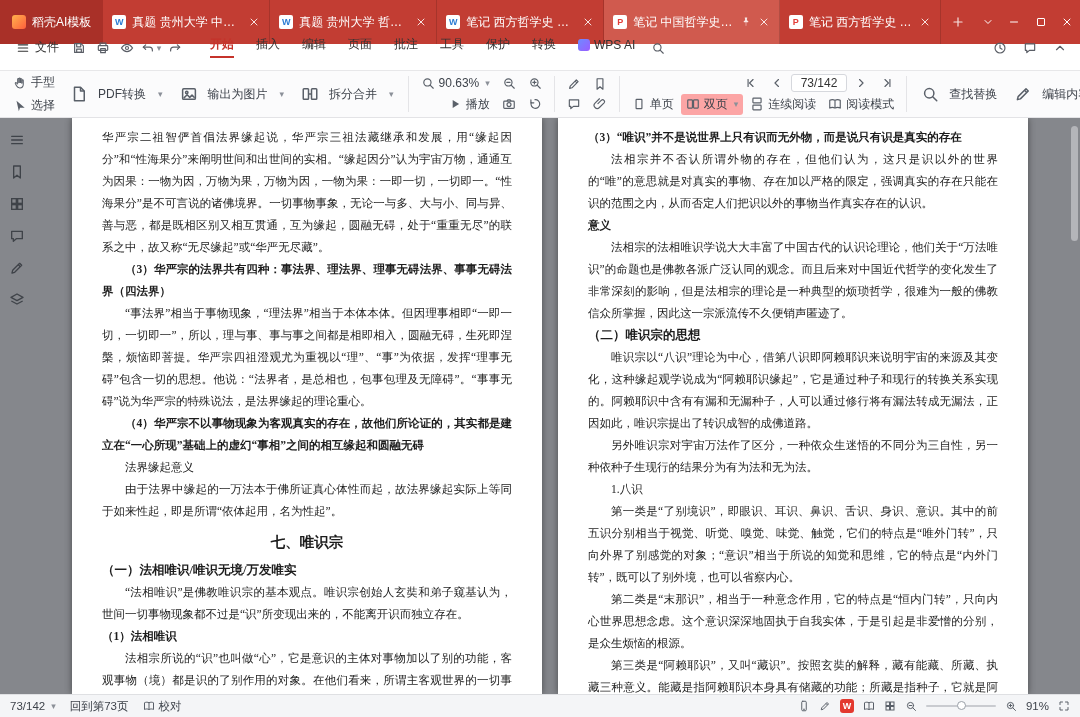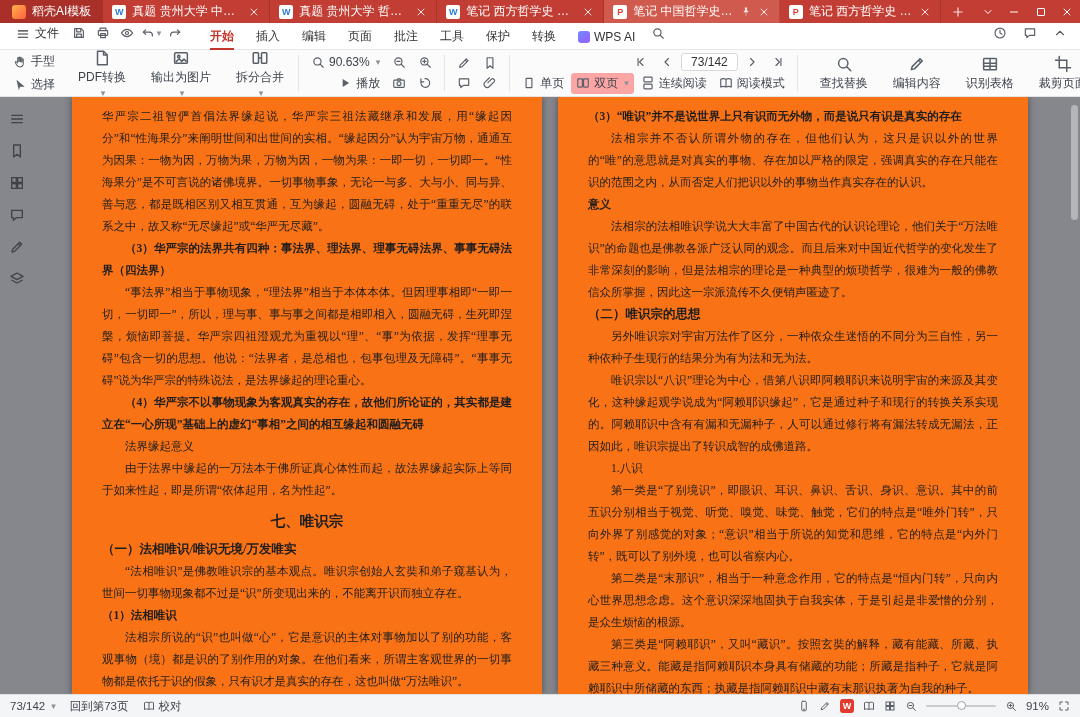--- a/index.html
+++ b/index.html
@@ -6,63 +6,63 @@
   *{box-sizing:border-box;margin:0;padding:0;}
   html,body{width:1080px;height:717px;}
   body{font-family:"Liberation Sans","DejaVu Sans",sans-serif;font-size:12px;color:#333;background:#85878c;overflow:hidden;}
   button{background:none;border:none;font:inherit;color:inherit;cursor:pointer;}
   .ic{width:14px;height:14px;flex:0 0 auto;display:block;}
   .ic.lg{width:18px;height:18px;}
   .ic.sm{width:12px;height:12px;}
   .app{width:1080px;height:717px;display:flex;flex-direction:column;}
 
   
-  .tabbar{height:23px;background:#c23d33;display:flex;align-items:stretch;color:#fff;flex:0 0 auto;}
+  .tabbar{height:44px;background:#c23d33;display:flex;align-items:stretch;color:#fff;flex:0 0 auto;}
   .home-tab{display:flex;align-items:center;gap:6px;padding:0 12px;background:#a93028;font-size:12px;white-space:nowrap;}
   .home-logo{width:14px;height:14px;border-radius:3px;background:linear-gradient(135deg,#ffb24d,#ff5f3c);flex:0 0 auto;}
   .tab{display:flex;align-items:center;gap:6px;padding:0 9px;font-size:12px;max-width:200px;min-width:0;border-right:1px solid rgba(0,0,0,.14);white-space:nowrap;}
   .tab.active{background:#d05a4e;}
   .tab-label{overflow:hidden;text-overflow:ellipsis;white-space:nowrap;max-width:142px;}
   .ficon{width:14px;height:14px;border-radius:2px;background:#fff;font-size:9px;font-weight:700;display:flex;align-items:center;justify-content:center;flex:0 0 auto;}
   .ficon.doc{color:#2b7cd3;}
   .ficon.pdf{color:#e33e38;}
   .tico{color:rgba(255,255,255,.85);}
   .tab-add{display:flex;align-items:center;padding:0 10px;}
   .tabbar-spacer{flex:1 1 auto;}
   .winbtn{width:32px;display:flex;align-items:center;justify-content:center;color:#fff;}
 
   
-  .menubar{height:27px;background:#fff;border-bottom:1px solid #e7e7e9;display:flex;align-items:flex-start;padding:0 8px;flex:0 0 auto;}
+  .menubar{height:27px;background:#fff;border-bottom:1px solid #e7e7e9;display:flex;align-items:flex-end;padding:12px 8px;flex:0 0 auto;}
   .mb-file{display:flex;align-items:center;gap:5px;padding:2px 8px;color:#333;}
   .qicon{width:24px;height:20px;display:flex;align-items:center;justify-content:center;color:#5a5e66;border-radius:3px;}
   .menu-tabs{display:flex;align-items:stretch;margin-left:12px;height:27px;}
   .mtab{padding:0 11px;display:flex;align-items:center;position:relative;color:#333;gap:4px;}
   .mtab.active{color:#c5332b;font-weight:700;}
   .mtab.active::after{content:"";position:absolute;left:11px;right:11px;bottom:0;height:2px;background:#c5332b;}
   .ai-dot{width:12px;height:12px;border-radius:3px;background:linear-gradient(135deg,#6e8bff,#9b5cff);flex:0 0 auto;}
   .menu-right{margin-left:auto;display:flex;align-items:center;gap:6px;color:#5a5e66;}
 
   
   .toolbar{height:47px;background:#fbfbfc;border-bottom:1px solid #e3e3e6;display:flex;align-items:center;padding:2px 8px;gap:3px;flex:0 0 auto;color:#3e434b;}
   .tb-col{display:flex;flex-direction:column;gap:2px;justify-content:center;}
   .tb-row{display:flex;align-items:center;gap:2px;justify-content:flex-end;}
   .tb-btn{display:flex;align-items:center;gap:4px;padding:2px 5px;border-radius:3px;font-size:12px;white-space:nowrap;color:#3e434b;}
   .tb-btn .ic,.tb-tall .ic{color:#5a6069;}
-  .tb-tall{display:flex;flex-direction:column;align-items:center;justify-content:center;gap:2px;padding:3px 7px;border-radius:3px;font-size:12px;white-space:nowrap;color:#3e434b;margin-left:8px;}
+  .tb-tall{display:flex;flex-direction:row;align-items:center;justify-content:center;gap:10px;padding:3px 7px;border-radius:3px;font-size:12px;white-space:nowrap;color:#3e434b;}
   .tb-sep{width:1px;height:36px;background:#e4e4e7;margin:0 4px;flex:0 0 auto;}
   .selected{background:#fca5a5;}
   .drop::after{content:"▾";font-size:9px;color:#8b9098;margin-left:2px;}
   .pagebox{display:flex;align-items:center;border:1px solid #d6d8dd;background:#fff;border-radius:3px;padding:0 9px;height:18px;font-size:12px;color:#333;}
 
   
   .docarea{flex:1 1 auto;position:relative;overflow:hidden;background:#85878c;}
   .side-strip{position:absolute;left:0;top:0;bottom:0;width:34px;display:flex;flex-direction:column;align-items:center;padding-top:14px;gap:16px;color:#3f4349;}
   .side-strip .ic{width:16px;height:16px;}
   .pages{position:absolute;left:34px;right:14px;top:0;bottom:0;display:flex;justify-content:center;gap:16px;}
-  .page{width:470px;background:#f97316;box-shadow:0 0 7px rgba(0,0,0,.45);padding:8px 30px 0;overflow:hidden;
+  .page{width:470px;background:#ffffff;box-shadow:0 0 7px rgba(0,0,0,.45);padding:8px 30px 0;overflow:hidden;
         font-family:"Liberation Serif","DejaVu Serif",serif;font-size:11.5px;line-height:22px;color:#1d1d1d;}
   .par{text-indent:2em;text-align:justify;}
   .noind{text-indent:0;}
   .head{font-weight:700;text-indent:2em;text-align:justify;}
   .sub{font-weight:400;text-indent:2em;}
   .h1{font-weight:700;font-size:14.5px;line-height:30px;margin:5px 0 2px;text-align:center;}
   .h2{font-weight:700;font-size:12.5px;}
   .h3{font-weight:700;}
   .vscrollbar{position:absolute;right:2px;top:2px;bottom:2px;width:9px;}
   .vthumb{position:absolute;top:6px;right:0;width:7px;height:115px;border-radius:4px;background:#b4b5b9;}
@@ -663,22 +663,22 @@
         <p class="par">法相宗所说的“识”也叫做“心”，它是意识的主体对事物加以了别的功能，客观事物（境）都是识的了别作用的对象。在他们看来，所谓主客观世界的一切事物都是依托于识的假象，只有识才是真实的存在，这也叫做“万法唯识”。</p>
 
       </div>
 
       <div class="page">
         <p class="h3">（3）“唯识”并不是说世界上只有识而无外物，而是说只有识是真实的存在</p>
         <p class="par">法相宗并不否认所谓外物的存在，但他们认为，这只是识以外的世界的“唯”的意思就是对真实的事物、存在加以严格的限定，强调真实的存在只能在识的范围之内，从而否定人们把识以外的事物当作真实存在的认识。</p>
         <p class="h3">意义</p>
         <p class="par">法相宗的法相唯识学说大大丰富了中国古代的认识论理论，他们关于“万法唯识”的命题也是佛教各派广泛认同的观念。而且后来对中国近代哲学的变化发生了非常深刻的影响，但是法相宗的理论是一种典型的烦琐哲学，很难为一般的佛教信众所掌握，因此这一宗派流传不久便销声匿迹了。</p>
         <p class="h2">（二）唯识宗的思想</p>
+        <p class="par">唯识宗以“八识”理论为中心，借第八识即阿赖耶识来说明宇宙的来源及其变化，这种缘起观学说成为“阿赖耶识缘起”，它是通过种子和现行的转换关系实现的。阿赖耶识中含有有漏和无漏种子，人可以通过修行将有漏法转成无漏法，正因如此，唯识宗提出了转识成智的成佛道路。</p>
         <p class="par">另外唯识宗对宇宙万法作了区分，一种依众生迷悟的不同分为三自性，另一种依种子生现行的结果分为有为法和无为法。</p>
-        <p class="par">唯识宗以“八识”理论为中心，借第八识即阿赖耶识来说明宇宙的来源及其变化，这种缘起观学说成为“阿赖耶识缘起”，它是通过种子和现行的转换关系实现的。阿赖耶识中含有有漏和无漏种子，人可以通过修行将有漏法转成无漏法，正因如此，唯识宗提出了转识成智的成佛道路。</p>
         <p class="sub">1.八识</p>
         <p class="par">第一类是“了别境识”，即眼识、耳识、鼻识、舌识、身识、意识。其中的前五识分别相当于视觉、听觉、嗅觉、味觉、触觉，它们的特点是“唯外门转”，只向外界了别感觉的对象；“意识”相当于所说的知觉和思维，它的特点是“内外门转”，既可以了别外境，也可以省察内心。</p>
         <p class="par">第二类是“末那识”，相当于一种意念作用，它的特点是“恒内门转”，只向内心世界思想念虑。这个意识深深地固执于自我实体，于是引起是非爱憎的分别，是众生烦恼的根源。</p>
         <p class="par">第三类是“阿赖耶识”，又叫“藏识”。按照玄奘的解释，藏有能藏、所藏、执藏三种意义。能藏是指阿赖耶识本身具有储藏的功能；所藏是指种子，它就是阿赖耶识中所储藏的东西；执藏是指阿赖耶识中藏有末那识执著为自我的种子。</p>
 
       </div>
     </div>
 
     <div class="vscrollbar">
       <div class="vthumb"></div>

